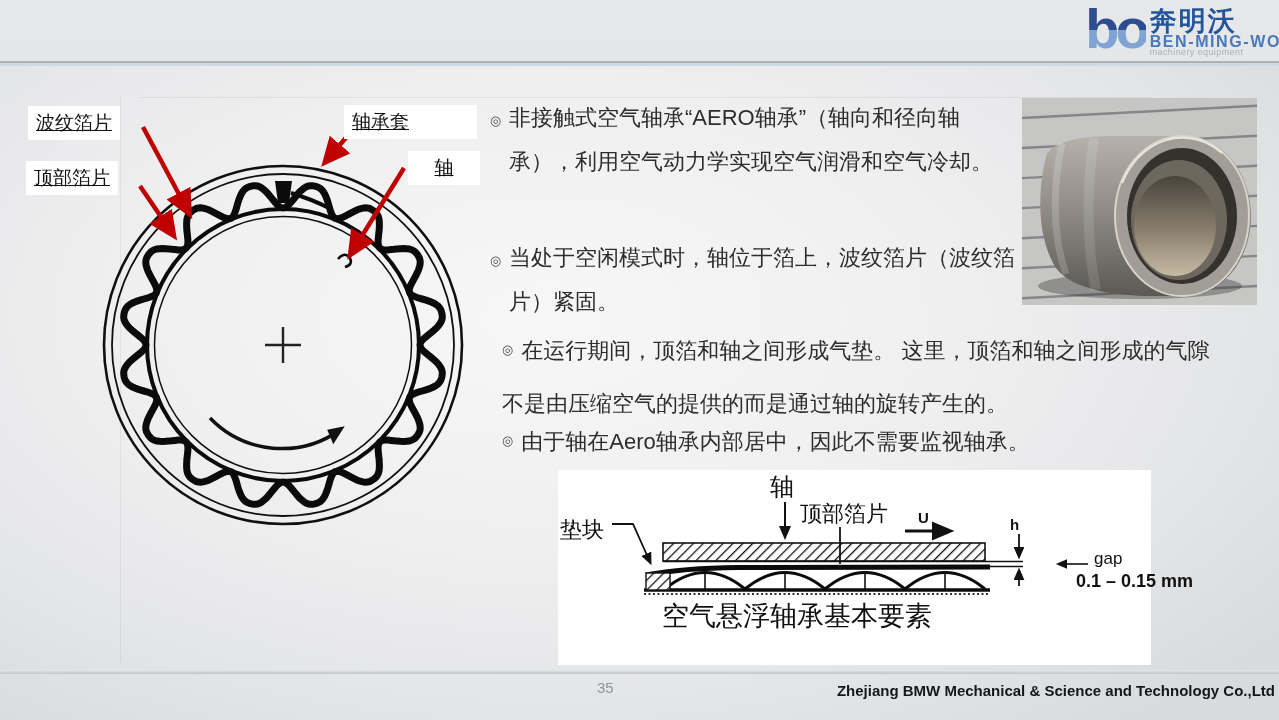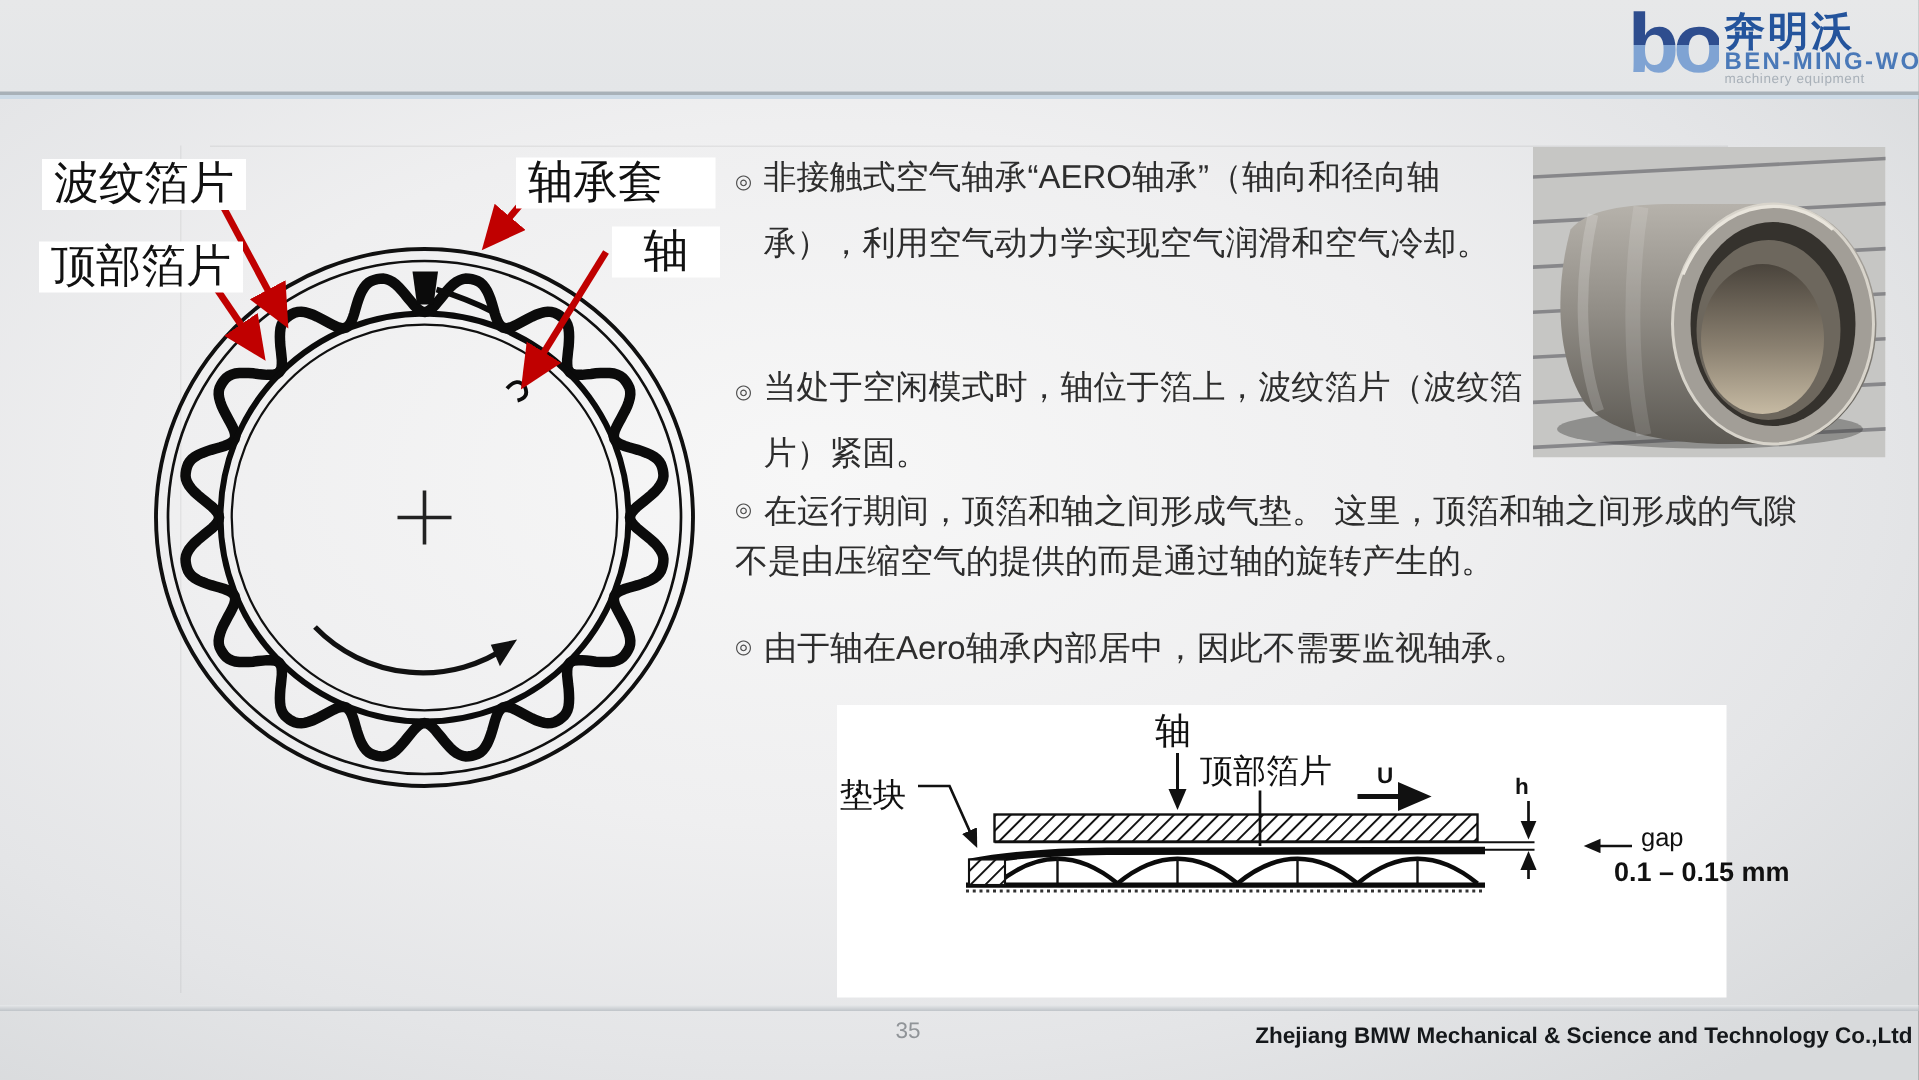--- a/index.html
+++ b/index.html
@@ -19,27 +19,27 @@
     background:linear-gradient(180deg,#2e4d8e 0%,#2e4d8e 52%,#7fa3d3 52%,#7fa3d3 100%);
     -webkit-background-clip:text;background-clip:text;color:transparent;}
   .logo-text{margin-left:4px;padding-top:4px;}
   .logo-name{font-size:27px;font-weight:700;color:#24549c;line-height:30px;letter-spacing:2px;}
   .logo-sub{font-size:16px;font-weight:700;color:#4a79b8;letter-spacing:1.6px;line-height:11px;}
   .logo-tagline{font-size:9px;color:#a8b0b8;line-height:10px;letter-spacing:.4px;}
   
   .guide-h{position:absolute;left:140px;top:97px;width:1012px;height:1px;background:rgba(0,0,0,.06);}
   .guide-v{position:absolute;left:120px;top:97px;width:1px;height:565px;background:rgba(0,0,0,.05);}
   
-  .lbl{position:absolute;background:#ffffff;color:#111;font-size:30px;line-height:30px;padding:2px 8px;white-space:nowrap;}
+  .lbl{position:absolute;background:#ffffff;color:#111;font-size:19px;line-height:30px;padding:2px 8px;white-space:nowrap;text-decoration:underline;}
   
   .bullet{position:absolute;font-size:22px;color:#2d2d2d;}
   .bullet .mk{font-size:13px;color:#4a4a4a;}
   .b-hang{padding-left:19px;line-height:44px;}
   .b-hang .mk{position:absolute;left:0;top:3px;}
-  .b-flow{line-height:30px;}
+  .b-flow{line-height:50px;margin-left:12px;}
   .b-flow .mk{position:relative;top:-4px;margin-right:8px;}
   
   .panel{position:absolute;left:558px;top:470px;width:593px;height:195px;background:#ffffff;}
   .panel .t{position:absolute;color:#111;white-space:nowrap;}
   .t-shaft{left:212px;top:1px;font-size:24px;}
   .t-topfoil{left:242px;top:29px;font-size:22px;}
   .t-pad{left:2px;top:45px;font-size:22px;}
   .t-u{left:360px;top:39px;font-size:15px;font-weight:700;}
   .t-h{left:452px;top:46px;font-size:15px;font-weight:700;}
   .t-gap{left:536px;top:79px;font-size:17px;color:#222;}
@@ -191,19 +191,20 @@
 
       <line x1="530" y1="94" x2="501" y2="94" stroke="#111" stroke-width="1.6" marker-end="url(#bah)"></line>
     </svg>
     <div class="t t-shaft">轴</div>
     <div class="t t-topfoil">顶部箔片</div>
     <div class="t t-pad">垫块</div>
     <div class="t t-u">U</div>
     <div class="t t-h">h</div>
     <div class="t t-gap">gap</div>
     <div class="t t-gapval">0.1 – 0.15 mm</div>
+    <div class="t t-caption">空气悬浮轴承基本要素</div>
   </div>
 
   <div class="footer-divider"></div>
   <div class="page-num">35</div>
   <div class="company">Zhejiang BMW Mechanical &amp; Science and Technology Co.,Ltd</div>
 
 </div>
 
 </body></html>

